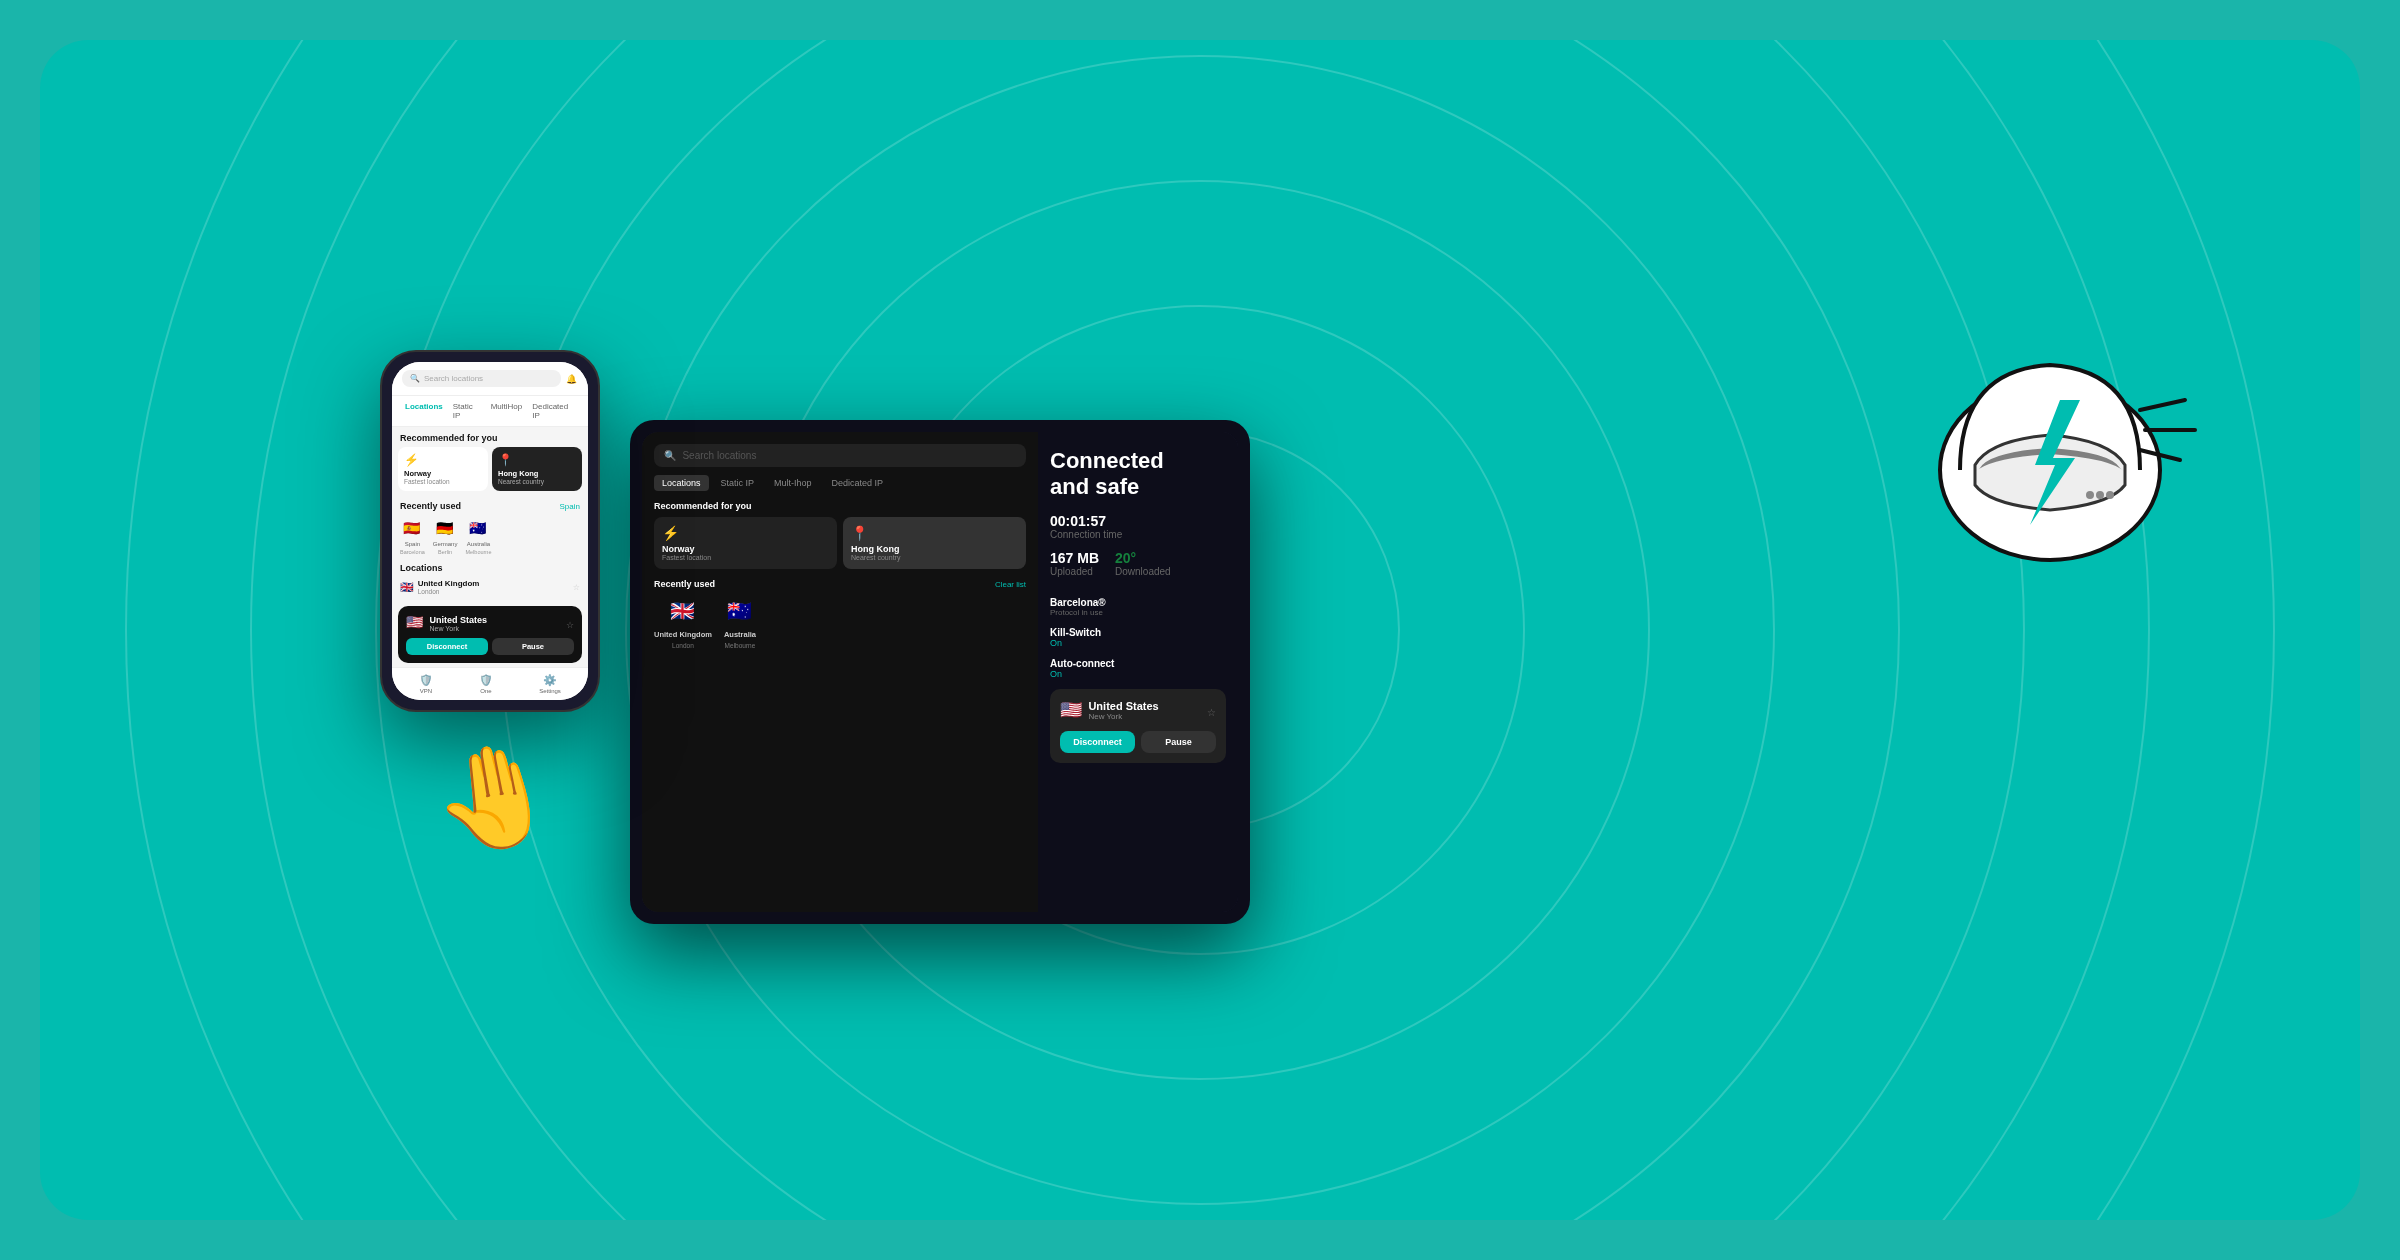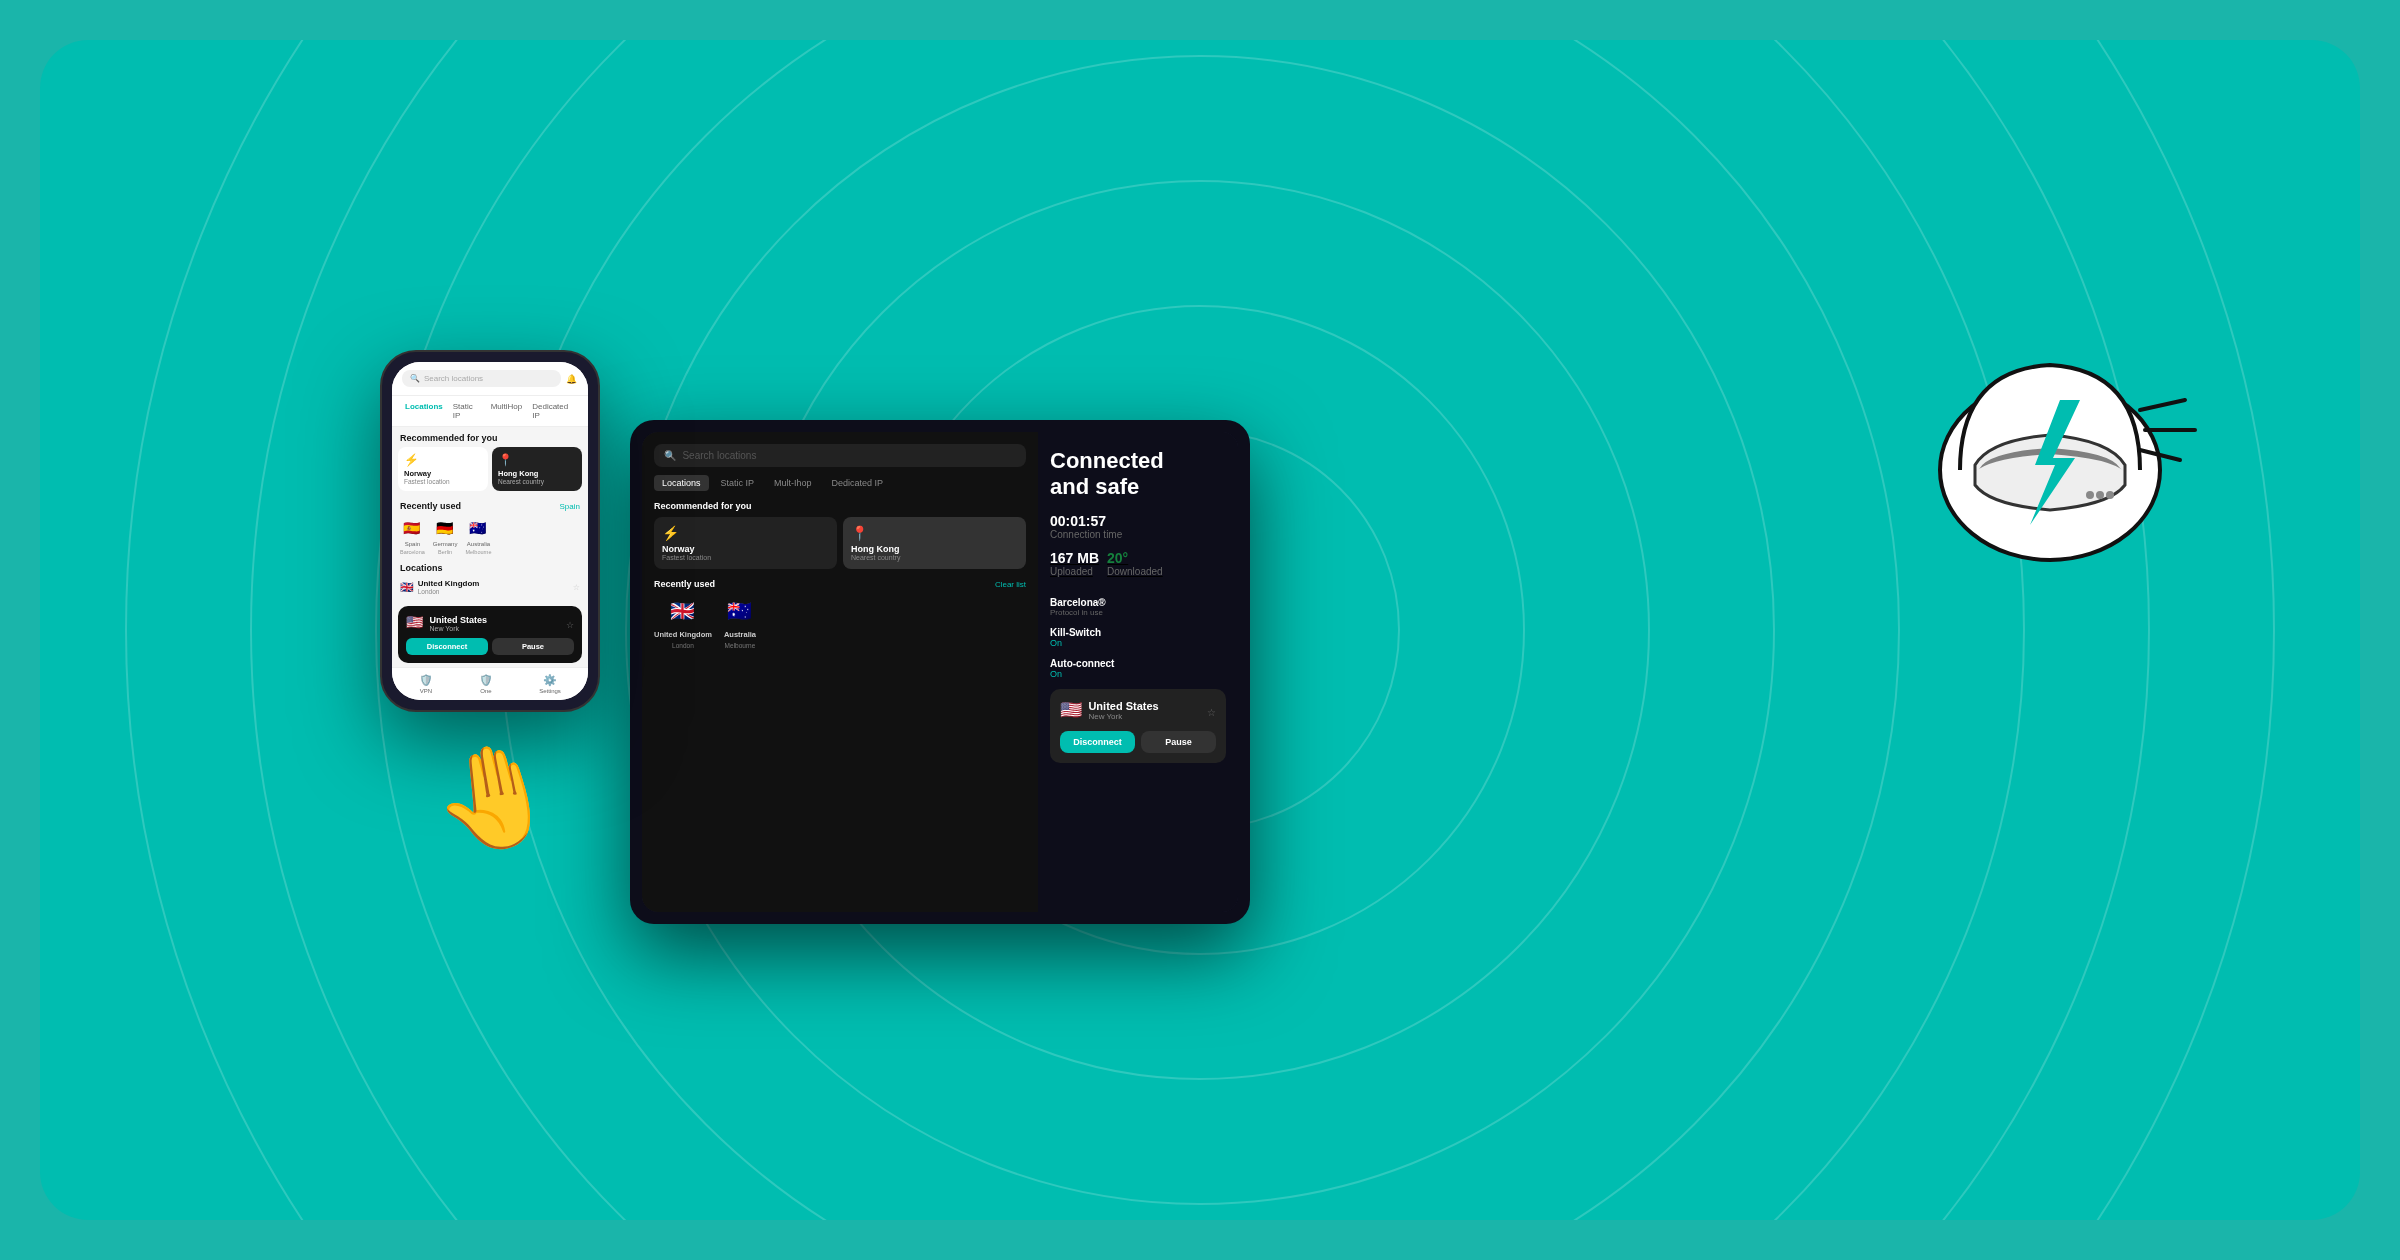--- a/index.html
+++ b/index.html
@@ -624,21 +624,21 @@
 
         <div class="tablet-right">
           <div class="connected-status">
             <div class="connected-label">Connected<br>and safe</div>
 
             <div class="stat-row">
               <div class="stat-value">00:01:57</div>
               <div class="stat-label">Connection time</div>
             </div>
 
-            <div style="display:flex;gap:8px;margin-bottom:10px;text-decoration:underline;">
+            <div style="display:flex;gap:16px;margin-bottom:10px;">
               <div class="stat-row">
                 <div class="stat-value">167 MB</div>
                 <div class="stat-label">Uploaded</div>
               </div>
               <div class="stat-row">
                 <div class="stat-value" style="color:#15803d;font-size:14px;font-weight:700;">20°</div>
                 <div class="stat-label">Downloaded</div>
               </div>
             </div>
 

